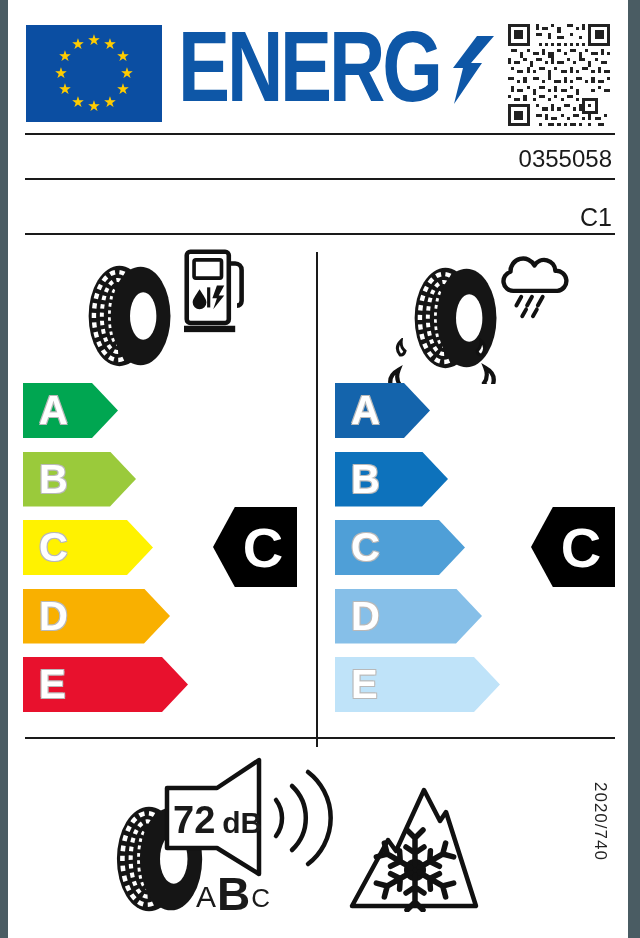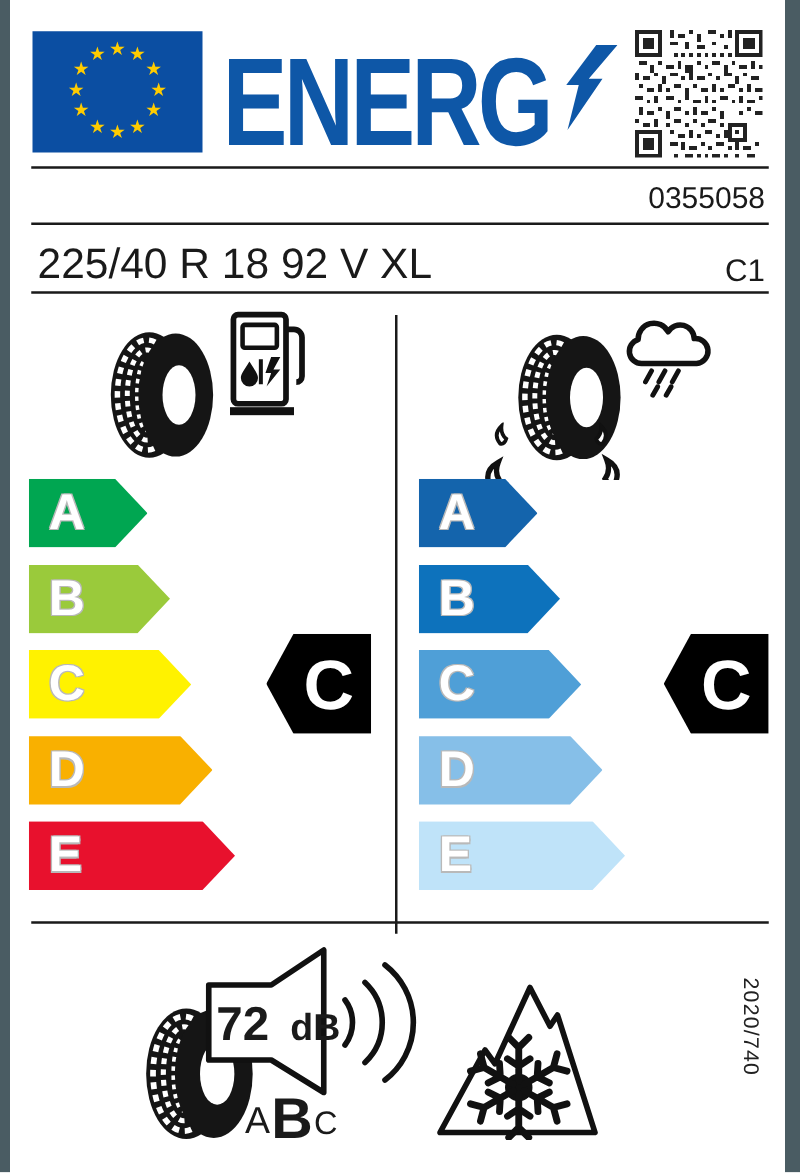--- a/index.html
+++ b/index.html
@@ -6,21 +6,21 @@
   .label{position:relative;width:640px;height:938px;background:#fff;overflow:hidden;
          font-family:"Liberation Sans",sans-serif;color:#1a1a1a;}
   .edge-bar{position:absolute;top:0;height:938px;}
   .edge-bar.left{left:0;width:8px;}
   .edge-bar.right{left:628px;width:12px;}
 
   
   .eu-flag{position:absolute;left:26px;top:25px;width:136px;height:97px;}
   .eu-star{position:absolute;width:16px;height:16px;font-size:15px;line-height:16px;
            text-align:center;color:#ffcc00;}
-  .energy-logo{position:absolute;left:178px;top:32px;text-decoration:underline;}
+  .energy-logo{position:absolute;left:178px;top:16px;text-decoration:underline;}
   .energy-logo span{display:inline-block;font-size:100px;line-height:1;font-weight:bold;
            letter-spacing:-4px;transform:scaleX(0.78);transform-origin:0 0;}
   .bolt{position:absolute;left:452px;top:36px;}
   .qr{position:absolute;left:508px;top:24px;}
 
   .hline{position:absolute;left:25px;width:590px;height:2px;background:#1a1a1a;}
   .vline{position:absolute;left:316px;top:252px;width:2px;height:495px;background:#1a1a1a;}
 
   .brand{position:absolute;left:30px;top:142px;font-size:26px;font-weight:bold;}
   .article{position:absolute;right:28px;top:145px;font-size:24px;}
@@ -37,21 +37,21 @@
   .arrow span{font-size:40px;font-weight:bold;color:#fff;
          text-shadow:-1px -1px 0 #b9b9b9,1px -1px 0 #b9b9b9,-1px 1px 0 #b9b9b9,1px 1px 0 #b9b9b9;}
   .pointer{position:absolute;top:507px;width:84px;height:80px;background:#000;
          clip-path:polygon(26% 0,100% 0,100% 100%,26% 100%,0 50%);
          display:flex;align-items:center;justify-content:center;padding-left:16px;box-sizing:border-box;}
   .pointer span{color:#fff;font-size:56px;font-weight:bold;}
   .pointer.fuel{left:213px;} .pointer.wet{left:531px;}
 
   
   .icon{position:absolute;}
-  .db-text{position:absolute;left:173px;top:799px;display:flex;align-items:baseline;gap:10px;}
+  .db-text{position:absolute;left:173px;top:799px;display:flex;align-items:baseline;}
   .db-text .val{font-size:38px;font-weight:bold;}
   .db-text .unit{font-size:30px;margin-left:7px;font-weight:bold;}
   .abc{position:absolute;left:196px;top:870px;height:44px;display:flex;align-items:flex-end;}
   .abc .g-a{font-size:30px;} .abc .g-b{font-size:46px;font-weight:bold;line-height:.82;margin:0 1px;}
   .abc .g-c{font-size:26px;}
   .regulation{position:absolute;left:590px;top:782px;height:112px;writing-mode:vertical-rl;
          font-size:17px;letter-spacing:1px;color:#222;}
 </style>
 </head>
 <body>
@@ -118,21 +118,20 @@
       M1 20h1v2h-1z M3 21h2v1h-2z M6 20h1v1h-1z M8 21h1v2h-1z M10 20h2v1h-2z M13 21h1v1h-1z M15 20h1v2h-1z M17 21h2v1h-2z M20 20h1v1h-1z M22 21h1v2h-1z M27 21h1v1h-1z M29 20h1v1h-1z M31 21h2v1h-2z
       M0 23h1v1h-1z M2 24h2v1h-2z M5 23h1v2h-1z M8 24h1v1h-1z M10 23h2v1h-2z M13 24h1v1h-1z M15 23h1v1h-1z M17 24h1v1h-1z M19 23h2v1h-2z M22 24h1v1h-1z
       M9 26h1v1h-1z M11 27h2v1h-2z M14 26h1v2h-1z M16 27h1v1h-1z M18 26h2v1h-2z M21 27h1v1h-1z M23 26h1v2h-1z
       M9 29h2v1h-2z M12 29h1v2h-1z M14 30h2v1h-2z M17 29h1v1h-1z M19 30h1v1h-1z M21 29h2v1h-2z M24 30h1v1h-1z M26 29h1v2h-1z M28 30h2v1h-2z M31 29h1v1h-1z
       M10 32h1v1h-1z M13 32h2v1h-2z M16 32h1v1h-1z M18 32h1v1h-1z M20 32h2v1h-2z M23 32h1v1h-1z M26 32h1v1h-1z M29 32h2v1h-2z"></path>
   </svg>
 
   <div class="hline" style="top:133px"></div>
   <div class="article">0355058</div>
   <div class="hline" style="top:178px"></div>
-  <div class="dims">225/40 R 18 92 V XL</div>
   <div class="vclass">C1</div>
   <div class="hline" style="top:233px"></div>
   <div class="vline"></div>
 
   <svg class="icon" style="left:86px;top:260px" width="88" height="112" viewBox="0 0 100 120">
       <use href="#tire"></use>
     </svg>
   <svg class="icon" style="left:184px;top:248px" width="64" height="86" viewBox="0 0 70 92">
     <rect x="0" y="84" width="56" height="7" fill="#111"></rect>
     <rect x="3" y="3" width="46" height="78" rx="4" fill="#fff" stroke="#111" stroke-width="5"></rect>

